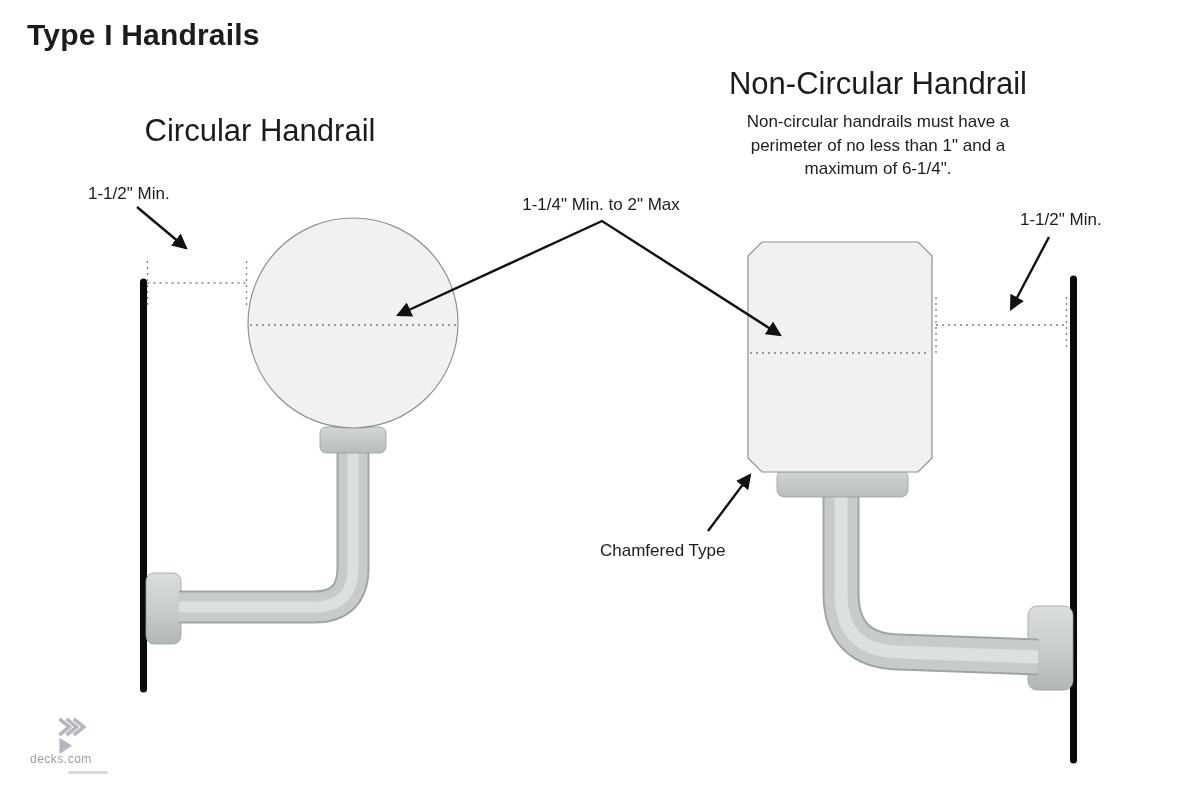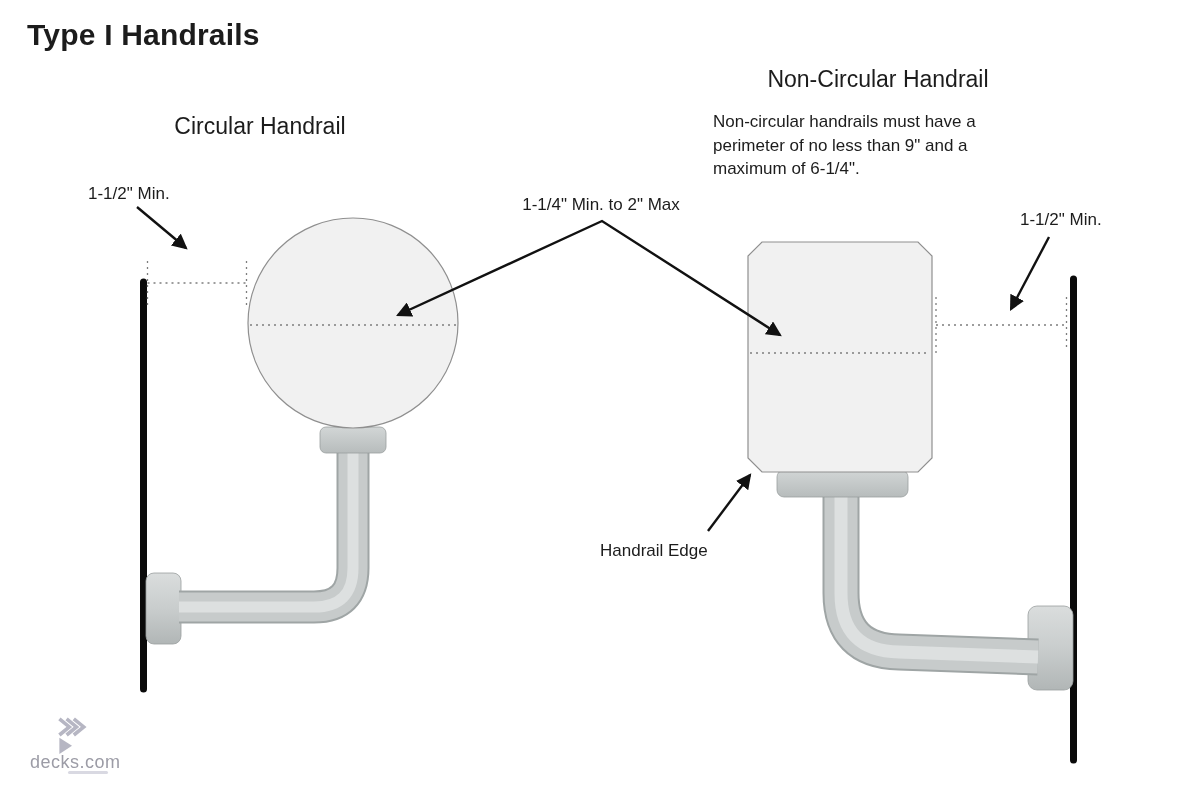--- a/index.html
+++ b/index.html
@@ -7,38 +7,38 @@
   body { position: relative; font-family: "Liberation Sans", sans-serif; color: #1c1c1c; }
 
   .abs { position: absolute; }
 
   #diagram-svg { position: absolute; left: 0; top: 0; }
 
   .page-title {
     left: 27px; top: 18px;
     font-size: 30px; font-weight: 600; letter-spacing: 0.2px;
   }
-  .section-heading { font-size: 23px; font-weight: 400; text-align: center; }
+  .section-heading { font-size: 31px; font-weight: 400; text-align: center; }
   .heading-circular { left: 135px; top: 113px; width: 250px; }
   .heading-noncircular { left: 718px; top: 66px; width: 320px; }
 
   .description {
     left: 713px; top: 110px; width: 330px;
-    font-size: 17px; line-height: 23.5px; text-align: left;
+    font-size: 17px; line-height: 23.5px; text-align: center;
   }
 
   .dim-label { font-size: 17px; white-space: nowrap; }
   .label-left-min   { left: 88px;  top: 184px; }
   .label-diameter   { left: 451px; top: 195px; width: 300px; text-align: center; }
   .label-right-min  { left: 1020px; top: 210px; }
   .label-chamfered  { left: 600px; top: 541px; }
 
   .logo { left: 30px; top: 714px; width: 130px; }
   .logo-icon-wrap { position: absolute; left: 24px; top: 2px; width: 36px; height: 38px; }
-  .logo-text { position: absolute; left: 0; top: 38px; font-size: 18px; color: #9c9ca6; letter-spacing: 0.5px; }
+  .logo-text { position: absolute; left: 0; top: 38px; font-size: 12px; color: #9c9ca6; letter-spacing: 0.5px; }
   .logo-tagline { position: absolute; left: 38px; top: 57px; width: 40px; height: 3px;
                   background: #d9d9e2; border-radius: 2px; }
 </style>
 </head>
 <body>
 
 <svg id="diagram-svg" width="1200" height="800" viewBox="0 0 1200 800">
   <defs>
     <marker id="ah" viewBox="0 0 10 10" refX="8.6" refY="5" markerWidth="6.4" markerHeight="6.4" orient="auto-start-reverse">
       <path d="M0 0 L10 5 L0 10 Z" fill="#111111"></path>
@@ -113,31 +113,31 @@
 </svg>
 
 <div class="abs page-title">Type I Handrails</div>
 
 <div class="abs section-heading heading-circular">Circular Handrail</div>
 
 <div class="abs section-heading heading-noncircular">Non-Circular Handrail</div>
 
 <div class="abs description">
   <div>Non-circular handrails must have a</div>
-  <div>perimeter of no less than 9" and a</div>
+  <div>perimeter of no less than 1" and a</div>
   <div>maximum of 6-1/4".</div>
 </div>
 
 <div class="abs dim-label label-left-min">1-1/2" Min.</div>
 
 <div class="abs dim-label label-diameter">1-1/4" Min. to 2" Max</div>
 
 <div class="abs dim-label label-right-min">1-1/2" Min.</div>
 
-<div class="abs dim-label label-chamfered">Handrail Edge</div>
+<div class="abs dim-label label-chamfered">Chamfered Type</div>
 
 <div class="abs logo">
   <span class="logo-icon-wrap">
     <svg width="36" height="38" viewBox="0 0 40 42">
       <g fill="none" stroke="#b6b6c3" stroke-width="4">
         <polyline points="6,3 17,12 6,21"></polyline>
         <polyline points="14,3 25,12 14,21"></polyline>
         <polyline points="22,3 33,12 22,21"></polyline>
       </g>
       <polygon fill="#b6b6c3" points="6,24 20,33 6,42"></polygon>

